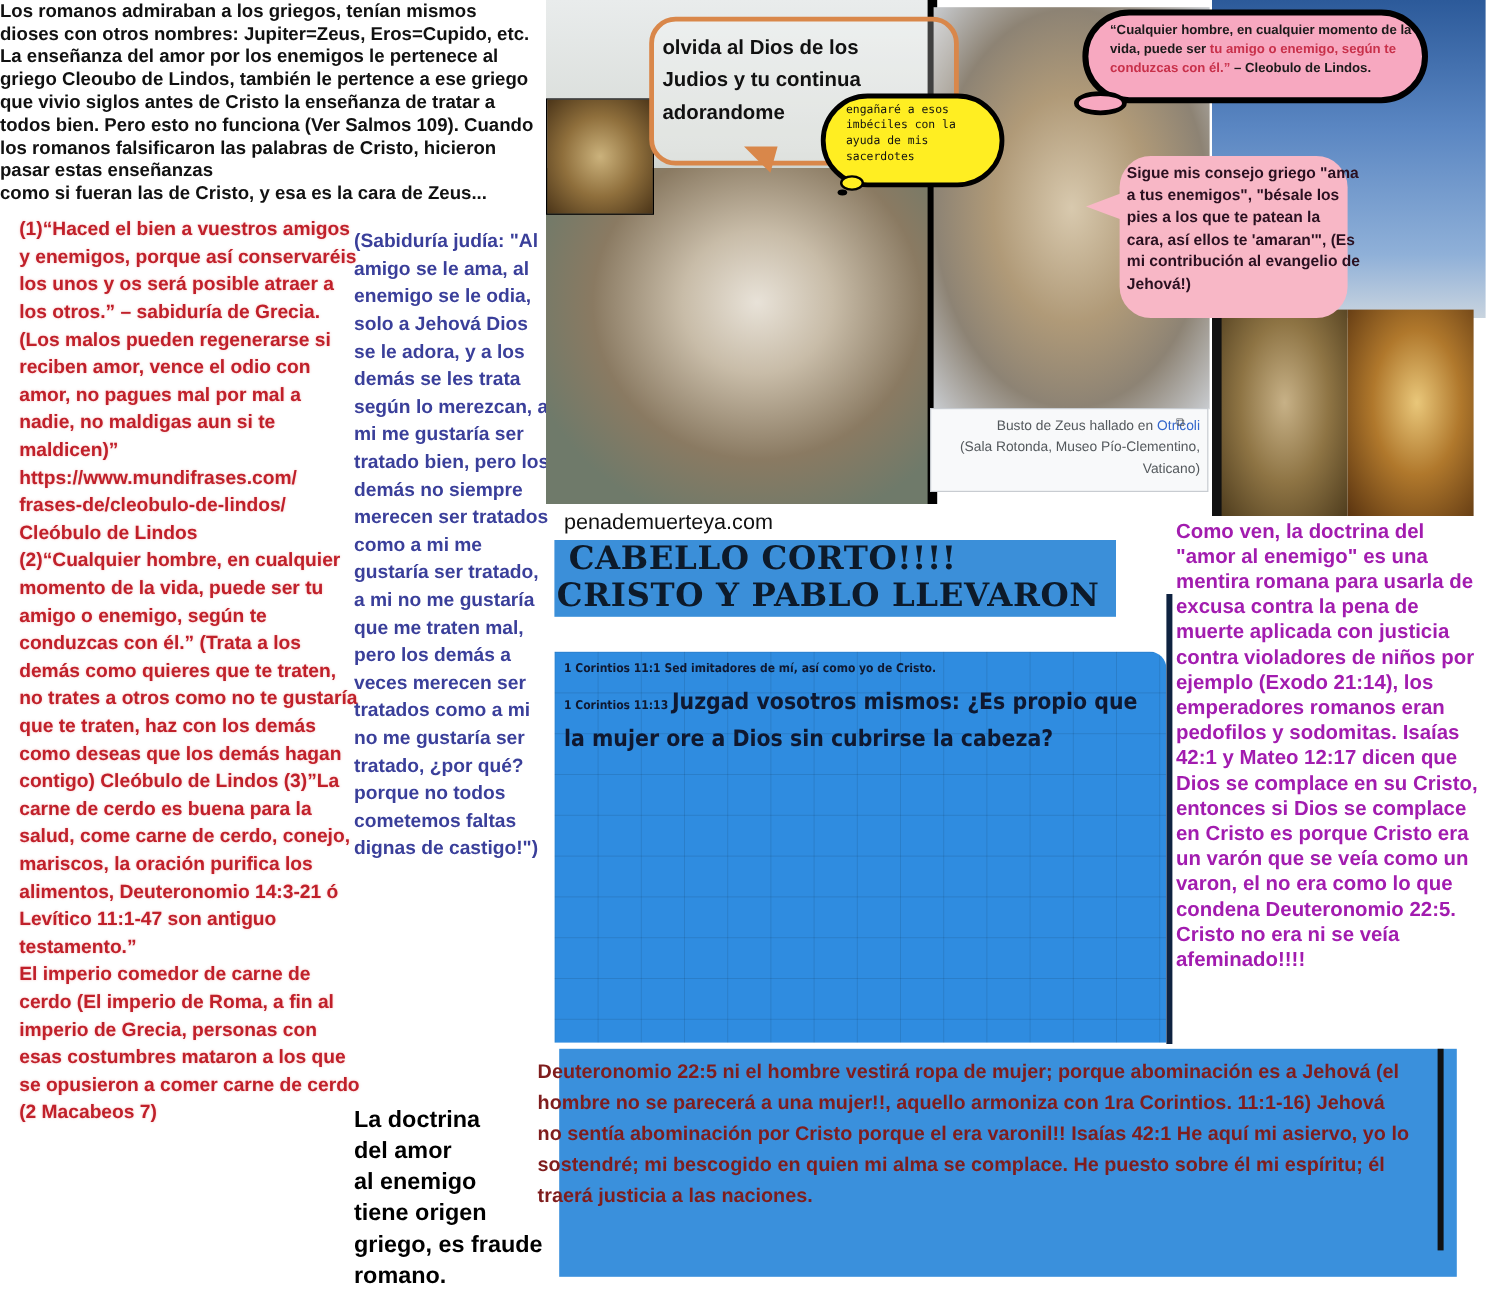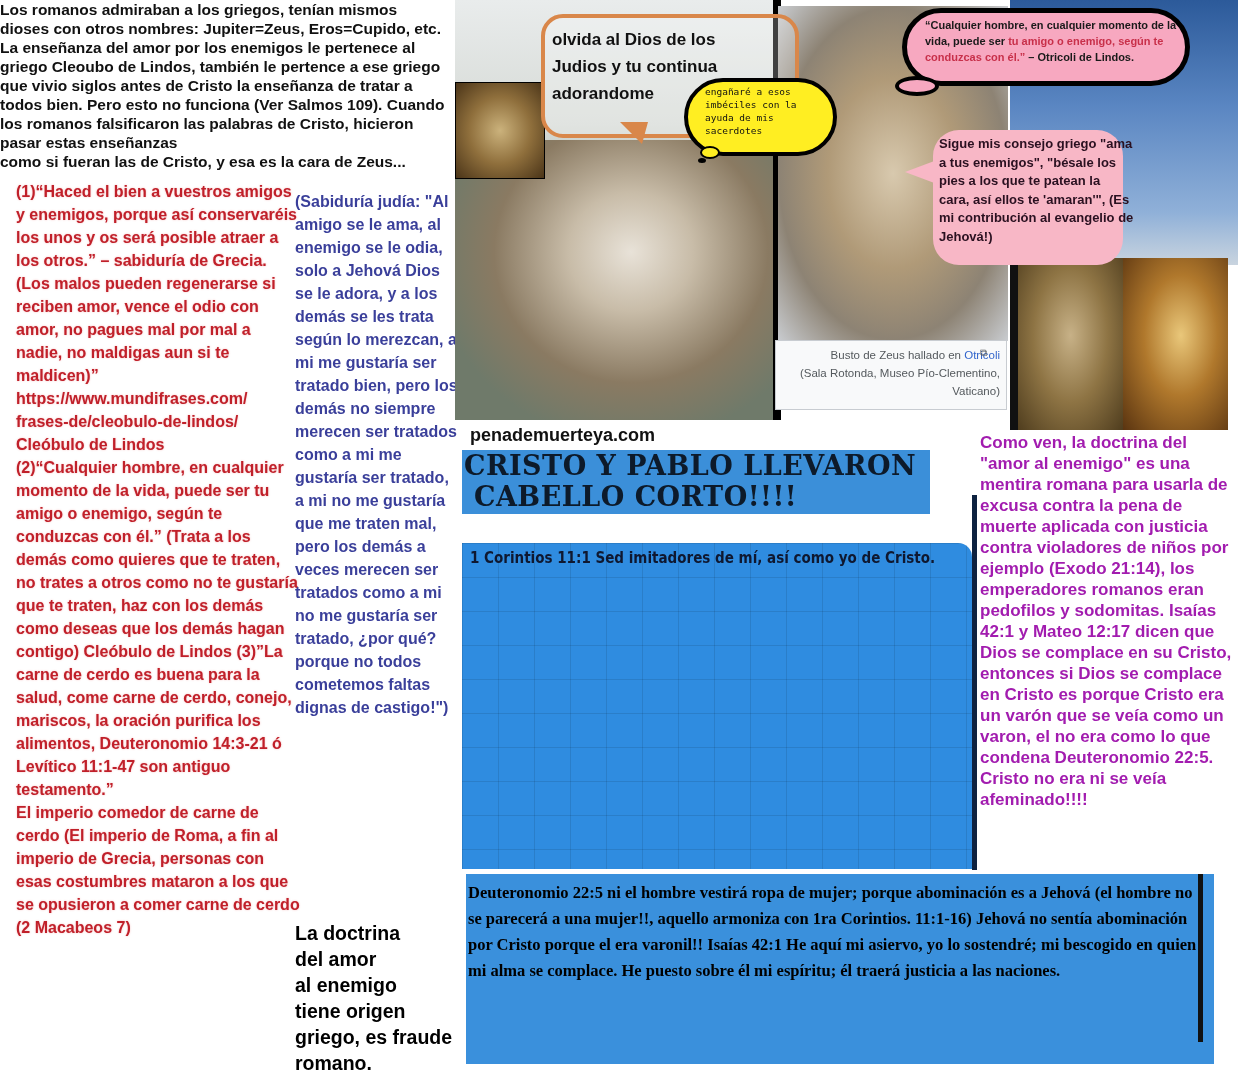--- a/index.html
+++ b/index.html
@@ -52,36 +52,36 @@
   #bubble-pink-top { left:902px; top:8px; width:278px; height:68px; background:#f7a8c0; border:5px solid #000; border-radius:40px; }
   #bubble-pink-top-text { left:925px; top:17px; width:252px; font-size:11px; line-height:16px; color:#1a1a1a; font-weight:bold; }
   .pinkred { color:#c8304a; }
   #bubble-pink-dot { left:895px; top:76px; width:36px; height:12px; background:#f7a8c0; border:4px solid #000; border-radius:50%; }
 
   #bubble-pink-mid { left:933px; top:130px; width:190px; height:135px; background:#f8b7c6; border-radius:26px; }
   #bubble-pink-mid-tail { left:905px; top:160px; width:0; height:0; border-top:12px solid transparent; border-bottom:12px solid transparent; border-right:32px solid #f8b7c6; }
   #bubble-pink-mid-text { left:939px; top:135px; width:195px; font-size:13px; line-height:18.5px; color:#2a1020; font-weight:bold; }
 
   
-  #site-url { left:470px; top:425px; font-size:18px; color:#111; font-weight:bold; }
+  #site-url { left:470px; top:425px; font-size:18px; color:#111; font-weight:normal; }
   #headline-box { left:462px; top:450px; width:468px; height:64px; background:#3b8fd9; }
   #headline { left:464px; top:450px; width:470px; font-family:"DejaVu Serif", serif; font-weight:bold; font-size:27px; line-height:31px; color:#0d1a2a; letter-spacing:0.5px; }
 
   
   #verses-box { left:462px; top:543px; width:510px; height:326px; background:#2f8ce0;
     background-image:
       linear-gradient(rgba(0,0,0,0.10) 1px, transparent 1px),
       linear-gradient(90deg, rgba(0,0,0,0.10) 1px, transparent 1px);
     background-size:36px 34px; border-top-right-radius:14px; }
   #verses-text { left:470px; top:546px; width:495px; font-family:"DejaVu Sans Condensed","DejaVu Sans", sans-serif; font-weight:bold; color:#0f1830; }
-  .v-small { font-size:15px; line-height:24px; }
+  .v-small { font-size:10px; line-height:24px; }
   .v-big { font-size:19px; line-height:31px; }
   #deut-box { left:466px; top:874px; width:748px; height:190px; background:#3a90dc; }
   #deut-right-bar { left:1198px; top:874px; width:5px; height:168px; background:#111; }
-  #deut-text { left:468px; top:880px; width:730px; font-family:Liberation Serif, serif; font-weight:bold; font-size:16.5px; line-height:26px; color:#000000; }
+  #deut-text { left:448px; top:880px; width:730px; font-family:Liberation Sans, sans-serif; font-weight:bold; font-size:16.5px; line-height:26px; color:#7f1d1d; }
   #right-divider { left:972px; top:495px; width:5px; height:375px; background:#0e2240; }
 </style>
 </head>
 <body>
 
 <div id="intro" class="abs txt">Los romanos admiraban a los griegos, tenían mismos dioses con otros nombres: Jupiter=Zeus, Eros=Cupido, etc. La enseñanza del amor por los enemigos le pertenece al griego Cleoubo de Lindos, también le pertence a ese griego que vivio siglos antes de Cristo la enseñanza de tratar a todos bien. Pero esto no funciona (Ver Salmos 109). Cuando los romanos falsificaron las palabras de Cristo, hicieron pasar estas enseñanzas
 como si fueran las de Cristo, y esa es la cara de Zeus...</div>
 
 <div id="red-col" class="abs txt">(1)“Haced el bien a vuestros amigos y enemigos, porque así conservaréis los unos y os será posible atraer a los otros.” – sabiduría de Grecia. (Los malos pueden regenerarse si reciben amor, vence el odio con amor, no pagues mal por mal a nadie, no maldigas aun si te maldicen)”
 https://www.mundifrases.com/
@@ -122,36 +122,37 @@
 <div id="bubble-yellow" class="abs"></div>
 <div id="bubble-yellow-dot1" class="abs"></div>
 <div id="bubble-yellow-dot2" class="abs"></div>
 <div id="bubble-yellow-text" class="abs" style="white-space:pre-line;">engañaré a esos
 imbéciles con la
 ayuda de mis
 sacerdotes</div>
 
 <div id="bubble-pink-top" class="abs"></div>
 <div id="bubble-pink-dot" class="abs"></div>
-<div id="bubble-pink-top-text" class="abs"><span>“Cualquier hombre, en cualquier momento de la vida, puede ser </span><span class="pinkred">tu amigo o enemigo, según te conduzcas con él.”</span><span> – Otricoli de Lindos.</span></div>
+<div id="bubble-pink-top-text" class="abs"><span>“Cualquier hombre, en cualquier momento de la vida, puede ser </span><span class="pinkred">tu amigo o enemigo, según te conduzcas con él.”</span><span> – Cleobulo de Lindos.</span></div>
 
 <div id="bubble-pink-mid" class="abs"></div>
 <div id="bubble-pink-mid-tail" class="abs"></div>
 <div id="bubble-pink-mid-text" class="abs txt">Sigue mis consejo griego "ama a tus enemigos", "bésale los pies a los que te patean la cara, así ellos te 'amaran'", (Es mi contribución al evangelio de Jehová!)</div>
 
 <div id="site-url" class="abs">penademuerteya.com</div>
 <div id="headline-box" class="abs"></div>
 <div id="headline" class="abs">
+  <div style="white-space:pre;"> CABELLO CORTO!!!!</div>
   <div>CRISTO Y PABLO LLEVARON</div>
-  <div style="white-space:pre;"> CABELLO CORTO!!!!</div>
 </div>
 
 <div id="verses-box" class="abs"></div>
 <div id="verses-text" class="abs">
   <div class="v-small">1 Corintios 11:1  Sed imitadores de mí, así como yo de Cristo.</div>
+  <div class="v-big"><span class="v-small">1 Corintios 11:13 </span><span>Juzgad vosotros mismos: ¿Es propio que la mujer ore a Dios sin cubrirse la cabeza?</span></div>
 </div>
 <div id="right-divider" class="abs"></div>
 
 <div id="deut-box" class="abs"></div>
 <div id="deut-right-bar" class="abs"></div>
 <div id="deut-text" class="abs">Deuteronomio 22:5 ni el hombre vestirá ropa de mujer; porque abominación es a Jehová  (el hombre no se parecerá a una mujer!!, aquello armoniza con 1ra Corintios. 11:1-16) Jehová no sentía abominación por Cristo porque el era varonil!! Isaías 42:1 He aquí mi asiervo, yo lo sostendré; mi bescogido en quien mi alma se complace. He puesto sobre él mi espíritu; él traerá justicia a las naciones.</div>
 
 <div id="right-col" class="abs txt">Como ven, la doctrina del "amor al enemigo" es una mentira romana para usarla de excusa contra la pena de muerte aplicada con justicia contra violadores de niños por ejemplo (Exodo 21:14), los emperadores romanos eran pedofilos y sodomitas. Isaías 42:1 y Mateo 12:17 dicen que Dios se complace en su Cristo, entonces si Dios se complace en Cristo es porque Cristo era un varón que se veía como un varon, el no era como lo que condena Deuteronomio 22:5. Cristo no era ni se veía afeminado!!!!</div>
 
 </body></html>

